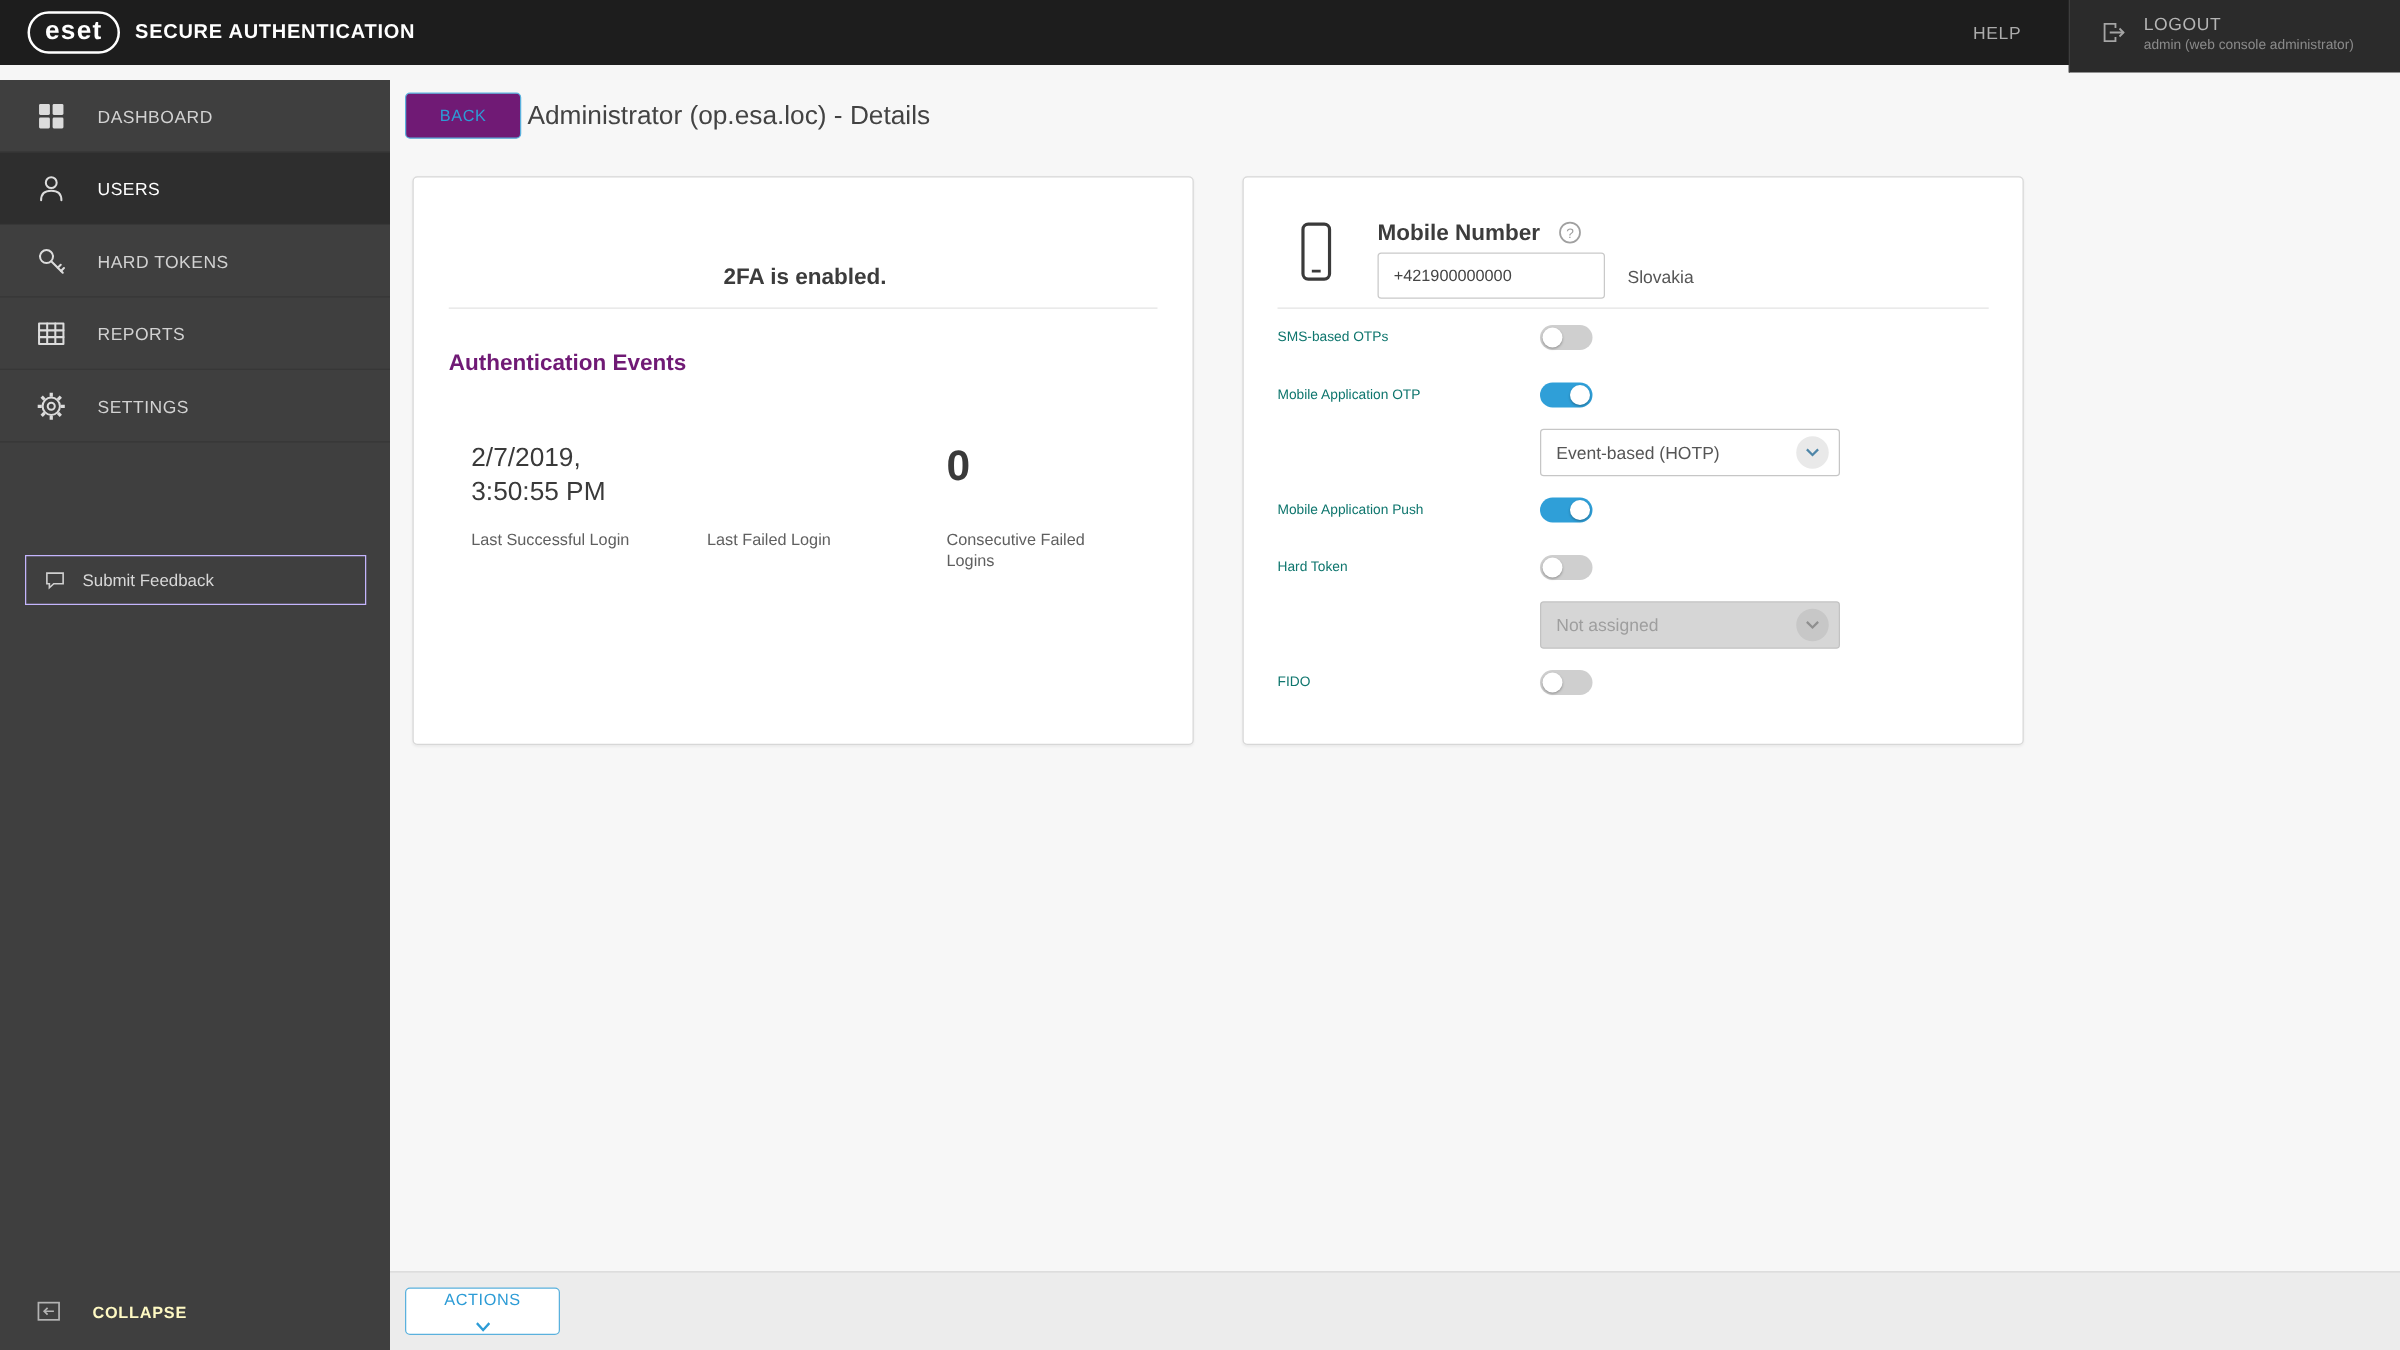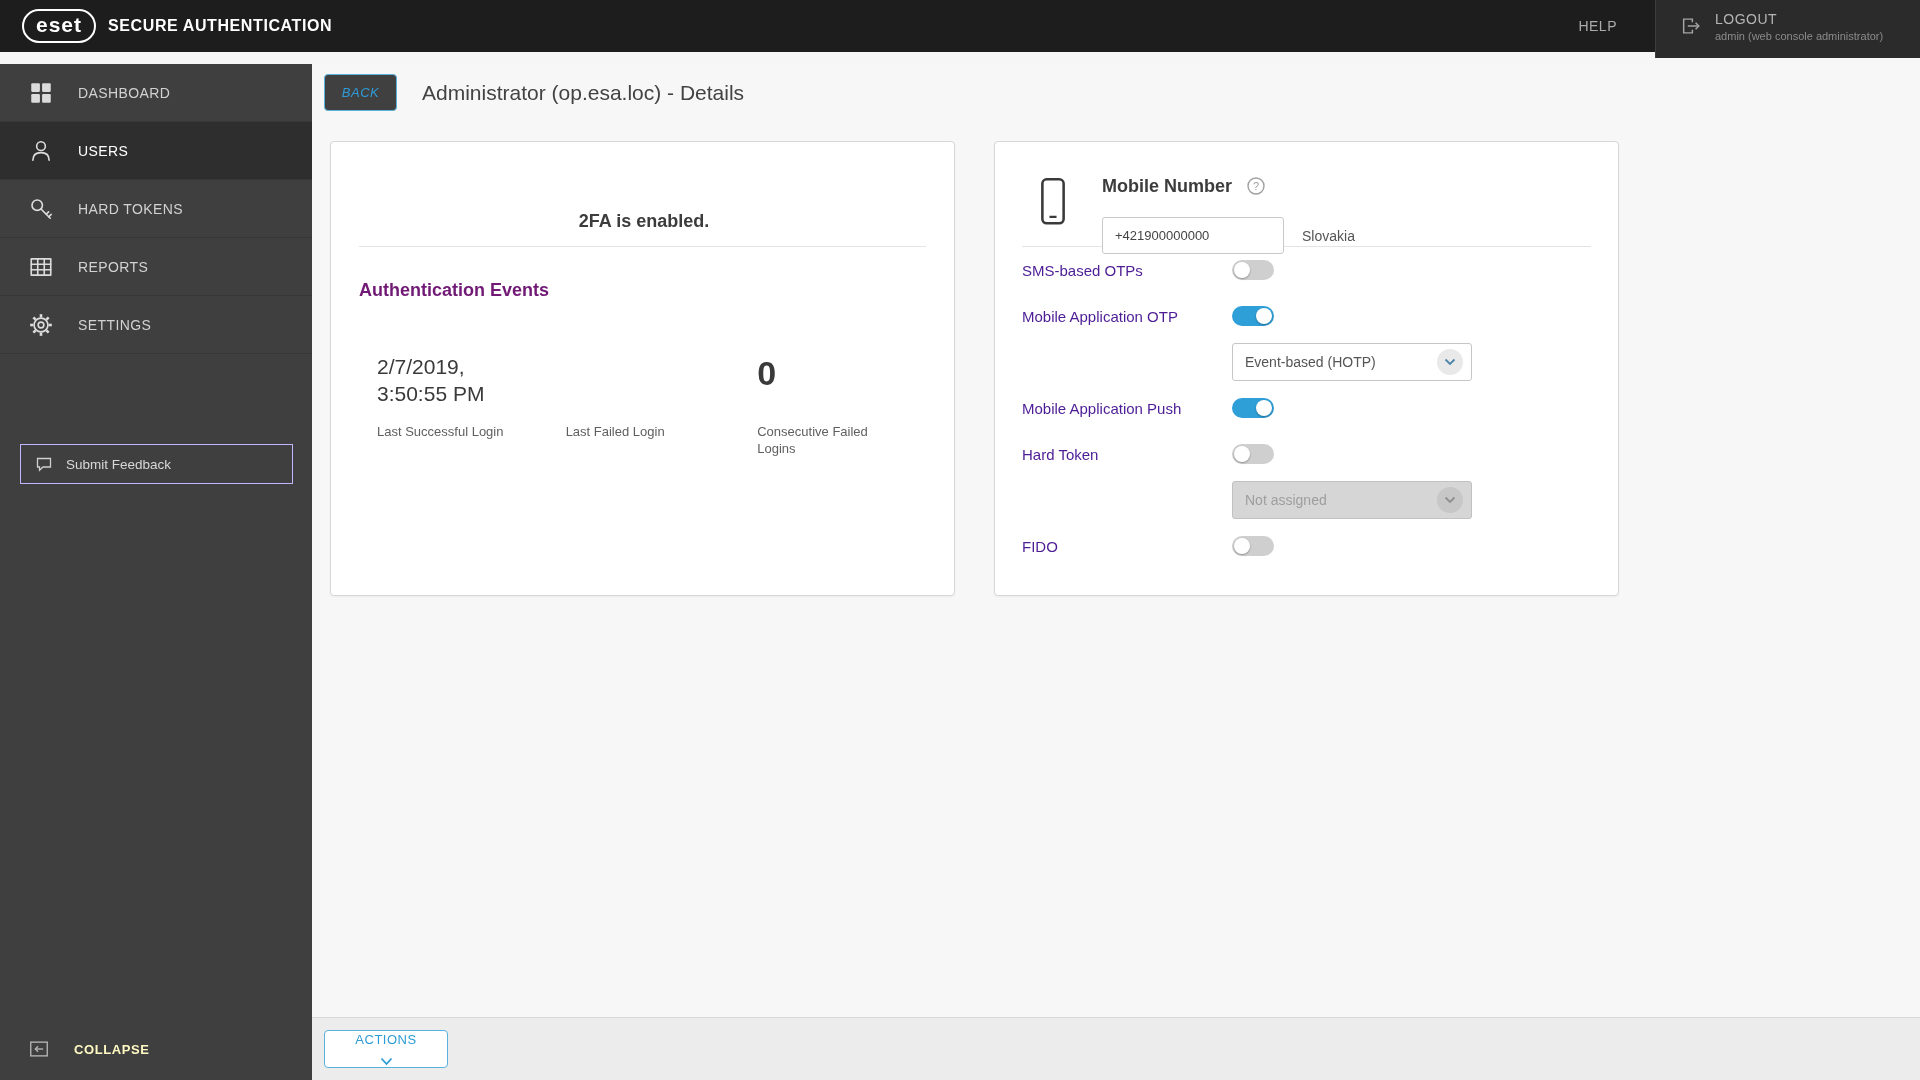--- a/index.html
+++ b/index.html
@@ -31,23 +31,23 @@
   .icon-stroke { fill:none; stroke:#dcdcdc; stroke-width:1.5; stroke-linecap:round; stroke-linejoin:round; }
   .icon-fill { fill:#dcdcdc; }
   .feedback-btn { position:absolute; left:20px; top:380px; width:273px; height:40px;
     border:1px solid #c4b5fd; display:flex; align-items:center; padding-left:14px; gap:13px; cursor:pointer; }
   .feedback-btn .lbl { color:#d8d8d8; font-size:13.5px; }
   .collapse-row { position:absolute; left:28px; bottom:20px; display:flex; align-items:center; gap:24px; cursor:pointer; }
   .collapse-row .lbl { color:#fef9c3; font-size:13px; font-weight:bold; letter-spacing:.6px; }
 
   
   .main { position:absolute; left:312px; top:64px; width:1608px; height:1016px; background:#f7f7f7; }
-  .back-btn { position:absolute; left:12px; top:10px; width:73px; height:37px; background:#404040;
+  .back-btn { position:absolute; left:12px; top:10px; width:93px; height:37px; background:#701a75;
     border:1px solid #5ab1dd; border-radius:4px; color:#2d9cd6; font-size:13px; letter-spacing:.5px;
-    display:flex; align-items:center; justify-content:center; cursor:pointer;font-style:italic; }
+    display:flex; align-items:center; justify-content:center; cursor:pointer; }
   .page-title { position:absolute; left:110px; top:17px; font-size:21px; color:#434343; }
 
   .card { position:absolute; background:#fff; border:1px solid #d7d7d7; border-radius:4px;
     box-shadow:0 1px 2px rgba(0,0,0,.05); }
   .status-card { left:18px; top:77px; width:625px; height:455px; padding:25px 28px; }
   .mobile-card { left:682px; top:77px; width:625px; height:455px; padding:25px 27px; }
 
   
   .check-row { display:flex; align-items:center; gap:28px; margin:16px 0 0 3px; height:48px;flex-direction:column; }
   .enabled-text { font-size:18px; font-weight:bold; color:#3c3c3c; }
@@ -58,27 +58,27 @@
   .stat-value { font-size:21px; color:#3a3a3a; line-height:27px; height:56px; width:135px; }
   .stat-value.big { font-size:34px; font-weight:bold; line-height:40px; }
   .stat-label { font-size:13px; color:#5f5f5f; margin-top:14px; line-height:17px; width:150px; }
   .stat-col3 .stat-label { width:135px; }
 
   
   .mobile-top { display:flex; margin:9px 0 0 14px; height:70px; }
   .mobile-head { margin-left:32px; }
   .mobile-title-row { display:flex; align-items:center; gap:14px; }
   .mobile-title { font-size:18px; font-weight:bold; color:#3c3c3c; line-height:20px; }
-  .phone-row { display:flex; align-items:center; margin-top:21px; }
+  .phone-row { display:flex; align-items:center; margin-top:6px; }
   .phone-input { width:182px; height:37px; border:1px solid #c9c9c9; border-radius:3px; font-size:13px;
     color:#444; padding:0 12px; font-family:inherit; outline:none; }
   .country { font-size:14px; color:#555; margin-left:18px; }
   .toggle-rows { margin-top:0; }
   .t-row { display:flex; align-items:center; height:46px; }
-  .t-label { width:210px; font-size:15px; color:#4c1d95; }
+  .t-label { width:210px; font-size:11px; color:#0f766e; }
   .toggle { width:42px; height:20px; border-radius:10px; background:#cfcfcf; position:relative; cursor:pointer; flex:none; }
   .toggle::after { content:""; position:absolute; width:16px; height:16px; border-radius:50%; background:#fff;
     top:2px; left:2px; box-shadow:0 1px 2px rgba(0,0,0,.3); }
   .toggle.on { background:#2f9fd8; }
   .toggle.on::after { left:24px; }
   .dd-row { height:46px; display:flex; align-items:center; }
   .dropdown { margin-left:210px; width:240px; height:38px; border:1px solid #c6c6c6; border-radius:3px;
     background:#fff; display:flex; align-items:center; cursor:pointer; }
   .dropdown .dd-text { flex:1; padding-left:12px; font-size:14px; color:#555; }
   .dd-chevron-wrap { width:42px; display:flex; justify-content:center; align-items:center; }

